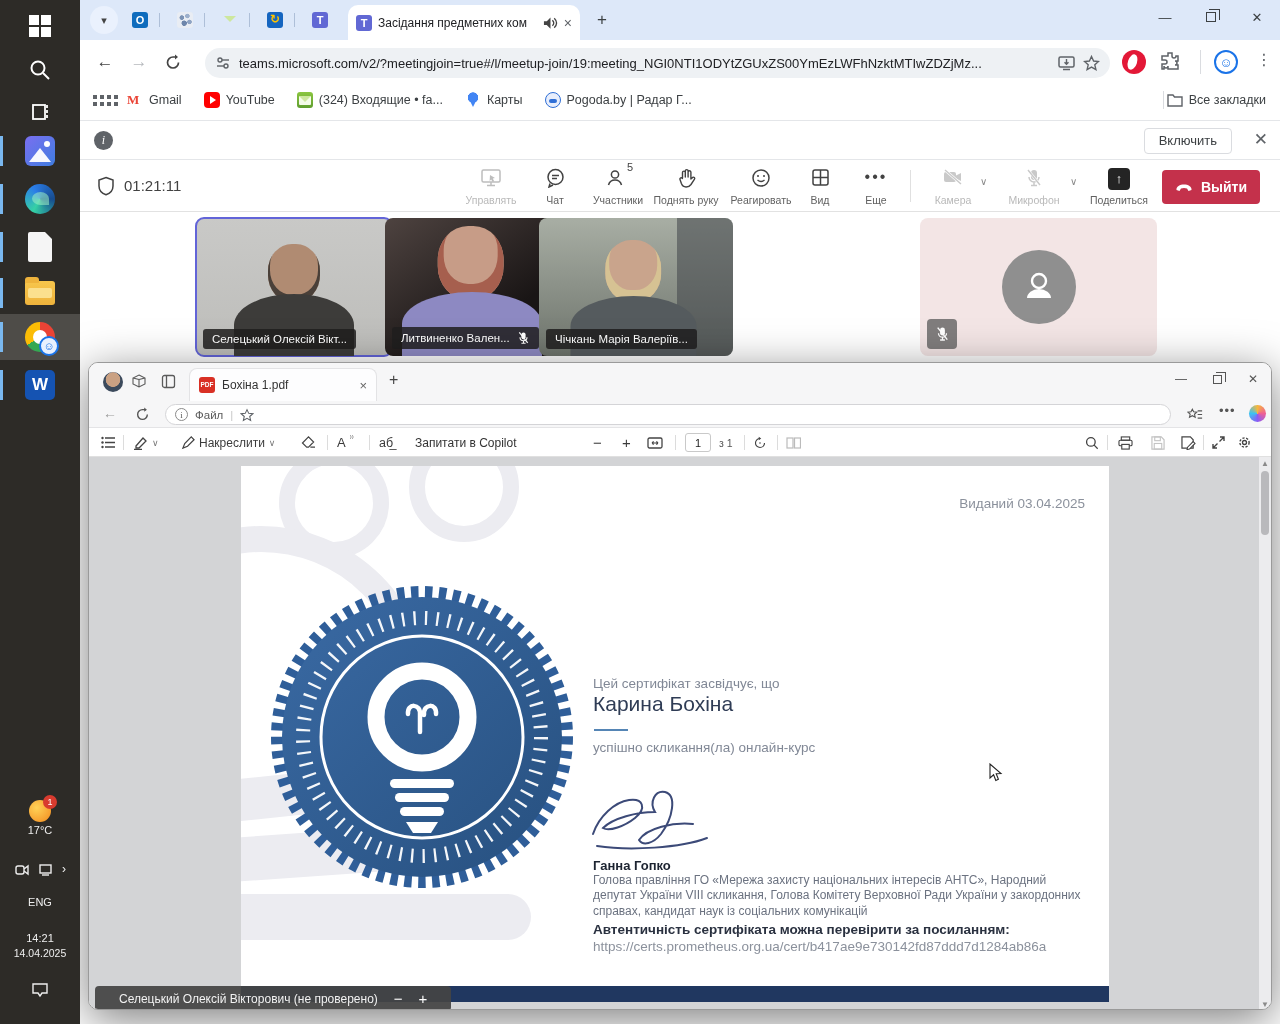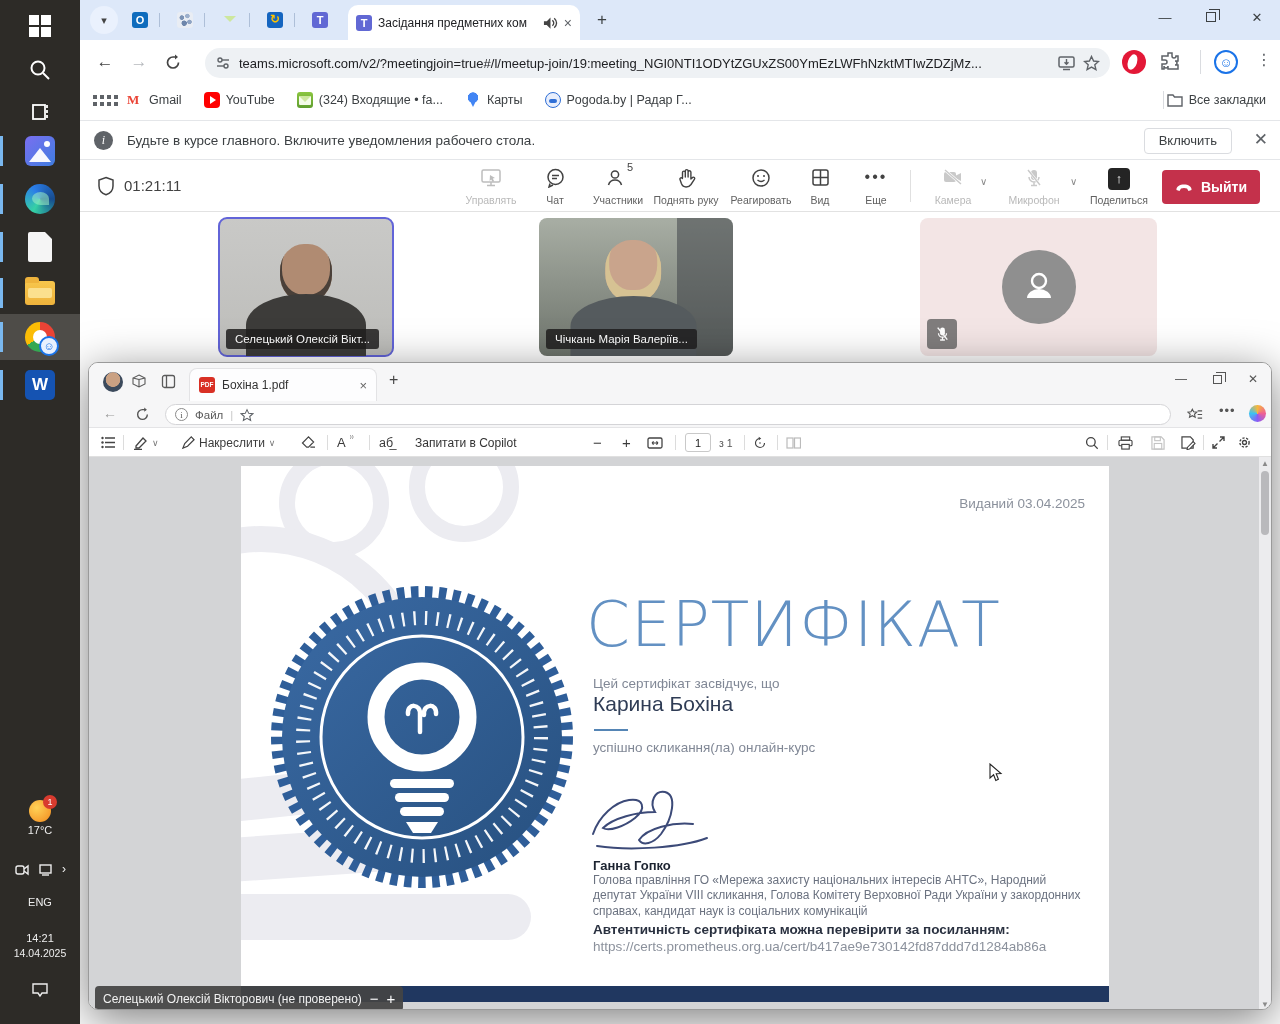--- a/index.html
+++ b/index.html
@@ -137,21 +137,21 @@
   .cert-title{position:absolute;left:345px;top:122px;font-size:63px;font-weight:200;letter-spacing:1px;color:#6391c3;font-family:"DejaVu Sans",sans-serif}
   .c-small{position:absolute;left:352px;font-size:13.5px;color:#818896}
   .c-name{position:absolute;left:352px;top:226px;font-size:21px;font-weight:500;color:#2f3c55}
   .c-rule{position:absolute;left:353px;top:263px;width:34px;height:2px;background:#5585b5}
   .c-course{position:absolute;left:352px;top:290px;font-size:20px;color:#2f3c55}
   .c-signer{position:absolute;left:352px;top:392px;font-size:13px;font-weight:bold;color:#1d2431}
   .c-signtitle{position:absolute;left:352px;top:407px;width:498px;font-size:12px;line-height:1.28;color:#6b7280}
   .c-verify{position:absolute;left:352px;top:456px;font-size:13.5px;font-weight:bold;color:#2a3140}
   .c-url{position:absolute;left:352px;top:473px;font-size:13.5px;color:#8b919c}
 
-  .sharepill{position:absolute;left:6px;top:623px;height:25px;background:rgba(68,68,68,.93);border-radius:4px;color:#f2f2f2;font-size:12px;display:flex;align-items:center;gap:8px;padding:0 8px;z-index:45}
+  .sharepill{position:absolute;left:6px;top:623px;height:25px;background:rgba(68,68,68,.93);border-radius:4px;color:#f2f2f2;font-size:12px;display:flex;align-items:center;gap:16px;padding:0 24px;z-index:45}
   .sharepill .pm{font-size:15px;color:#fff}
 
   .cursor{position:absolute;left:900px;top:400px;z-index:46}
 </style>
 </head>
 <body>
 
 <aside class="taskbar">
   <div class="tb-btn" style="top:4px">
       <span class="win-logo">
@@ -324,21 +324,20 @@
     <span class="bm" style="position:absolute;right:14px;margin:0">
       <svg width="16" height="14" viewBox="0 0 16 14">
           <path d="M1,2 h5 l1.5,2 H15 v9 H1 Z" fill="none" stroke="#5f6368" stroke-width="1.4"></path>
         </svg>
       <span>Все закладки</span>
     </span>
   </div>
 
   <div class="notifbar">
     <span class="info-ic">i</span>
-    <span class="notif-text">Будьте в курсе главного. Включите уведомления рабочего стола.</span>
     <button class="btn-enable">Включить</button>
     <span class="notif-x">✕</span>
   </div>
 
   <div class="teamsbar">
     <svg class="abs" style="left:16px;top:16px" width="20" height="20" viewBox="0 0 20 20">
         <path d="M10,1.5 L17,4 V10 C17,14.5 13.8,17.5 10,18.8 C6.2,17.5 3,14.5 3,10 V4 Z" fill="none" stroke="#424242" stroke-width="1.5"></path>
       </svg>
     <span class="timer">01:21:11</span>
 
@@ -422,24 +421,36 @@
     </div>
     <div class="btn-leave">
       <svg width="18" height="9" viewBox="0 0 18 9">
           <path d="M1.5,7 C1,3.5 5,1.5 9,1.5 C13,1.5 17,3.5 16.5,7 L13.5,8 L12,5.5 C10,4.8 8,4.8 6,5.5 L4.5,8 Z" fill="#fff"></path>
         </svg>
       <span>Выйти</span>
     </div>
   </div>
 
   <div class="stage">
-    <div class="tile speaking" style="left:139px;width:174px;background:linear-gradient(#c9c9c7,#bdbdba)">
+    <div class="tile speaking" style="left:116px;width:196px;background:linear-gradient(#c9c9c7,#bdbdba)">
       <span class="ph" style="top:26px;width:52px;height:58px;transform:translateX(-50%);background:#b08b72;box-shadow:0 -5px 0 2px #4a4039 inset"></span>
       <span class="pb" style="top:76px;width:120px;height:62px;transform:translateX(-50%);background:#3d3c3a"></span>
       <span class="nametag">Селецький Олексій Вікт...</span>
+    </div>
+    <div class="tile" style="left:305px;width:173px;background:linear-gradient(145deg,#4e4340,#191515 70%)">
+      <span class="ph" style="top:8px;width:66px;height:74px;transform:translateX(-52%);background:#c79c87;box-shadow:0 -10px 0 6px #a65f4e inset"></span>
+      <span class="pb" style="top:74px;width:140px;height:64px;transform:translateX(-50%);background:#8d89c2"></span>
+      <span class="nametag">
+          <span>Литвиненко Вален...</span>
+        <svg width="13" height="14" viewBox="0 0 18 20">
+            <rect x="6" y="2" width="6" height="10" rx="3" fill="#fff"></rect>
+            <path d="M4,9 a5,5 0 0 0 10,0 M9,14 v3 M6,17.5 h6" fill="none" stroke="#fff" stroke-width="1.6"></path>
+            <line x1="3" y1="2" x2="15" y2="17" stroke="#fff" stroke-width="1.8"></line>
+          </svg>
+      </span>
     </div>
     <div class="tile" style="left:459px;width:194px;background:linear-gradient(#a8aea4,#6e746c)">
       <span style="position:absolute;right:0;top:0;width:56px;height:138px;background:#3f4448;opacity:.55"></span>
       <span class="ph" style="top:22px;width:56px;height:62px;transform:translateX(-55%);background:#c9a48c;box-shadow:0 -8px 0 4px #d6c293 inset"></span>
       <span class="pb" style="top:78px;width:126px;height:60px;transform:translateX(-52%);background:#555b5e"></span>
       <span class="nametag">Чічкань Марія Валеріїв...</span>
     </div>
     <div class="tile" style="left:840px;width:237px;background:#f3e5e5">
       <span class="ghost">
         <svg width="40" height="40" viewBox="0 0 40 40">
@@ -639,21 +650,20 @@
         <circle cx="153" cy="153" r="119" fill="none" stroke="#fff" stroke-width="14" stroke-dasharray="2.3 9.2" opacity=".95"></circle>
         <circle cx="153" cy="153" r="101" fill="none" stroke="#fff" stroke-width="3"></circle>
         <circle cx="153" cy="133" r="46" fill="none" stroke="#fff" stroke-width="17"></circle>
         <path d="M139,130 c-1,-11 13,-11 12,1 l0,17 M167,130 c1,-11 -13,-11 -12,1" fill="none" stroke="#fff" stroke-width="4.5" stroke-linecap="round"></path>
         <rect x="121" y="195" width="64" height="9" rx="4.5" fill="#fff"></rect>
         <rect x="126" y="209" width="54" height="9" rx="4.5" fill="#fff"></rect>
         <rect x="131" y="223" width="44" height="9" rx="4.5" fill="#fff"></rect>
         <path d="M137,238 h32 l-7,11 h-18 Z" fill="#fff"></path>
       </svg>
 
-      <div class="cert-title">СЕРТИФІКАТ</div>
       <span class="c-small" style="top:210px">Цей сертифікат засвідчує, що</span>
       <span class="c-name">Карина Бохіна</span>
       <span class="c-rule"></span>
       <span class="c-small" style="top:274px">успішно скликання(ла) онлайн-курс</span>
 
       <svg class="abs" style="left:348px;top:322px" width="124" height="66" viewBox="0 0 124 66">
         <path d="M4,46 C10,28 26,14 40,12 C54,10 58,20 46,30 C36,38 20,44 14,40 C24,30 48,24 66,24 C60,14 66,2 76,4 C88,7 84,30 72,46 C64,56 54,58 50,52 C58,40 84,34 104,36 M8,58 C40,63 92,60 118,50" fill="none" stroke="#3c4a78" stroke-width="2" stroke-linecap="round"></path>
       </svg>
 
       <span class="c-signer">Ганна Гопко</span>

